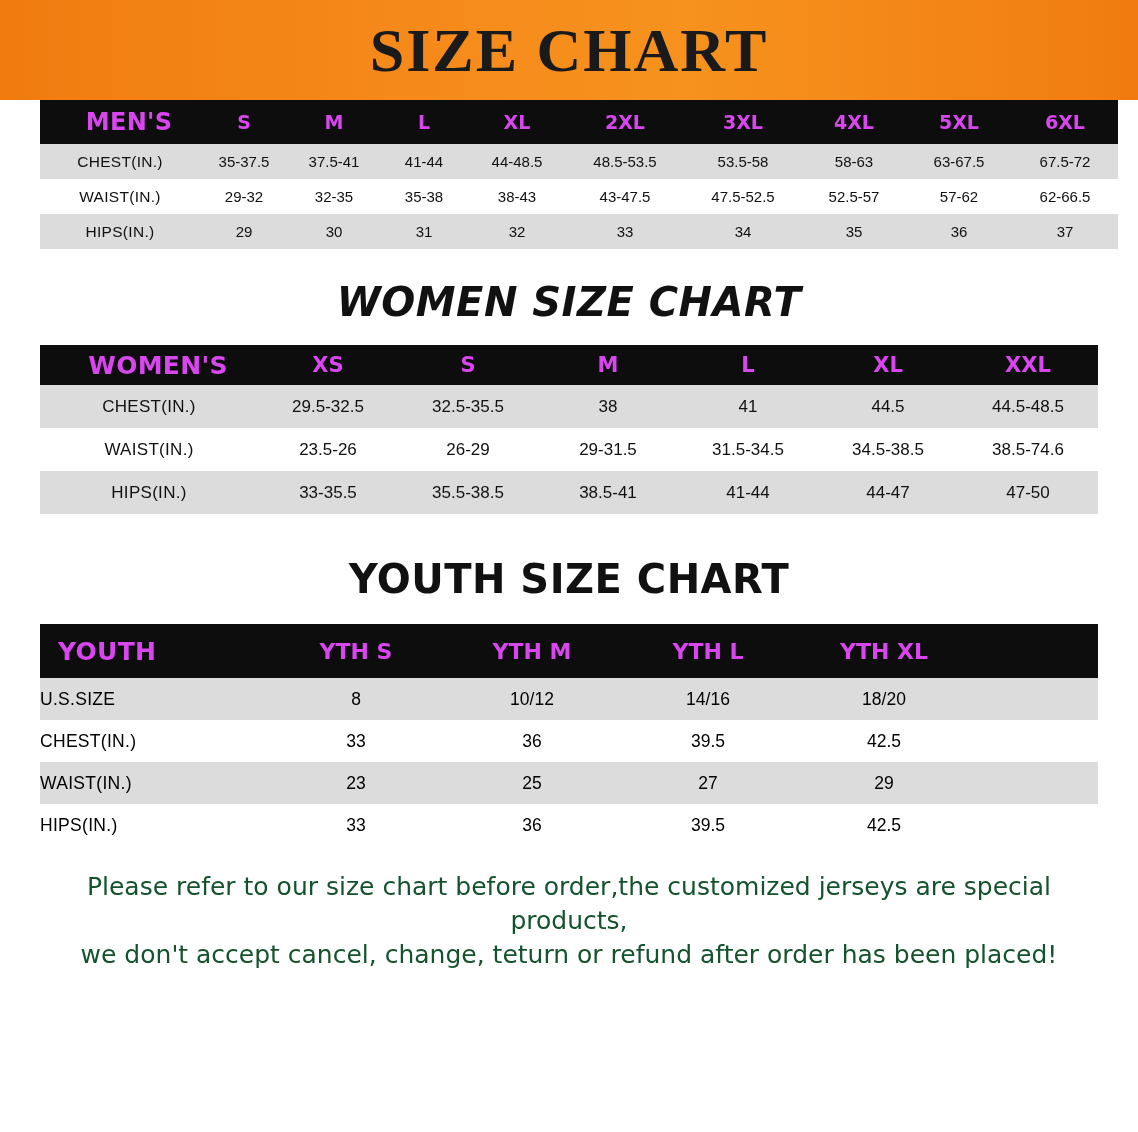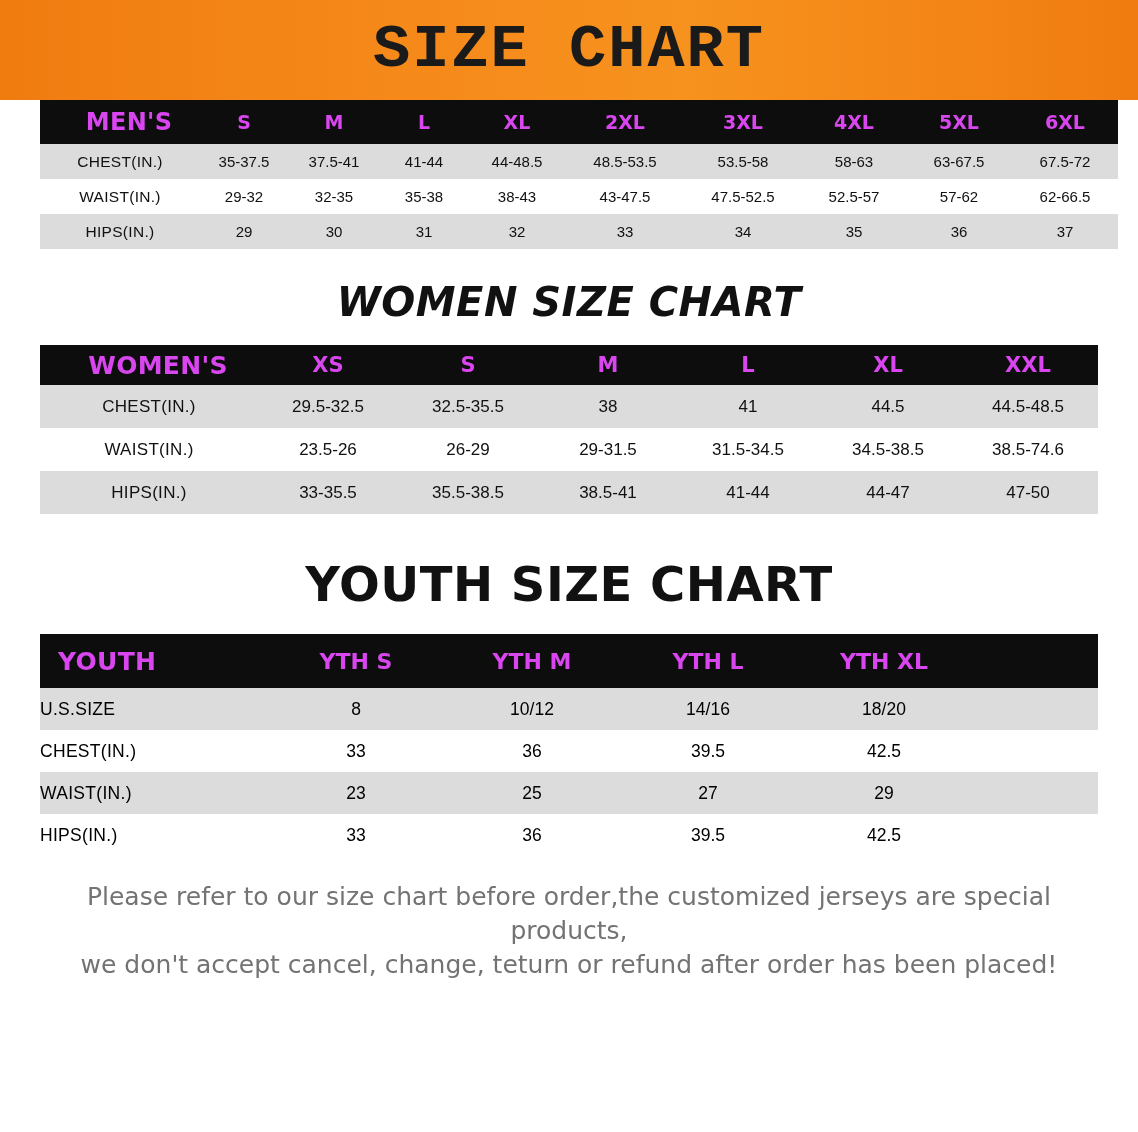--- a/index.html
+++ b/index.html
@@ -22,40 +22,40 @@
 
   
   .banner {
     height: 100px;
     background: linear-gradient(90deg, #f07c10 0%, #f5891a 35%, #f7921e 60%, #f07c10 100%);
     display: flex;
     align-items: center;
     justify-content: center;
   }
   .banner-title {
-    font-family: Liberation Mono, monospace;
+    font-family: Liberation Serif, serif;
     font-weight: bold;
     font-size: 62px;
     letter-spacing: 2px;
     color: #1a1a1a;
     line-height: 1;
     text-align: center;
   }
 
   
   .section-title {
     text-align: center;
     font-family: "DejaVu Sans", sans-serif;
     font-weight: bold;
     color: #111111;
     letter-spacing: 0.5px;
   }
   .t-man   { font-size: 38px; margin-top: 22px; margin-bottom: 18px; }
   .t-women { font-size: 40px; margin-top: 30px; margin-bottom: 20px; font-style: italic; }
-  .t-youth { font-size: 48px; margin-top: 42px; margin-bottom: 22px; }
+  .t-youth { font-size: 40px; margin-top: 42px; margin-bottom: 22px; }
 
   
   .tbl-wrap {
     margin: 0 40px;
   }
   table.sizetbl {
     width: 1058px;
     border-collapse: collapse;
     table-layout: fixed;
   }
@@ -97,21 +97,21 @@
   .youth .hdr td { height: 54px; font-size: 22px; }
   .youth .hdr .label-cell { font-size: 25px; }
   .youth tbody td { height: 42px; font-size: 17.5px; color: #000000; }
   .youth tbody tr.alt td { background: #dcdcdc; }
   .youth tbody tr.plain td { background: #ffffff; }
   .youth td.label-cell { text-align: left; font-size: 17.5px; letter-spacing: 0.3px; }
 
   
   .note {
     margin: 24px 36px 0 36px;
-    color: #737373;
+    color: #14532d;
     font-family: "DejaVu Sans", sans-serif;
     font-size: 25px;
     line-height: 1.35;
     text-align: center;
   }
   .note span { display: block; }
 </style>
 </head>
 <body>
 

